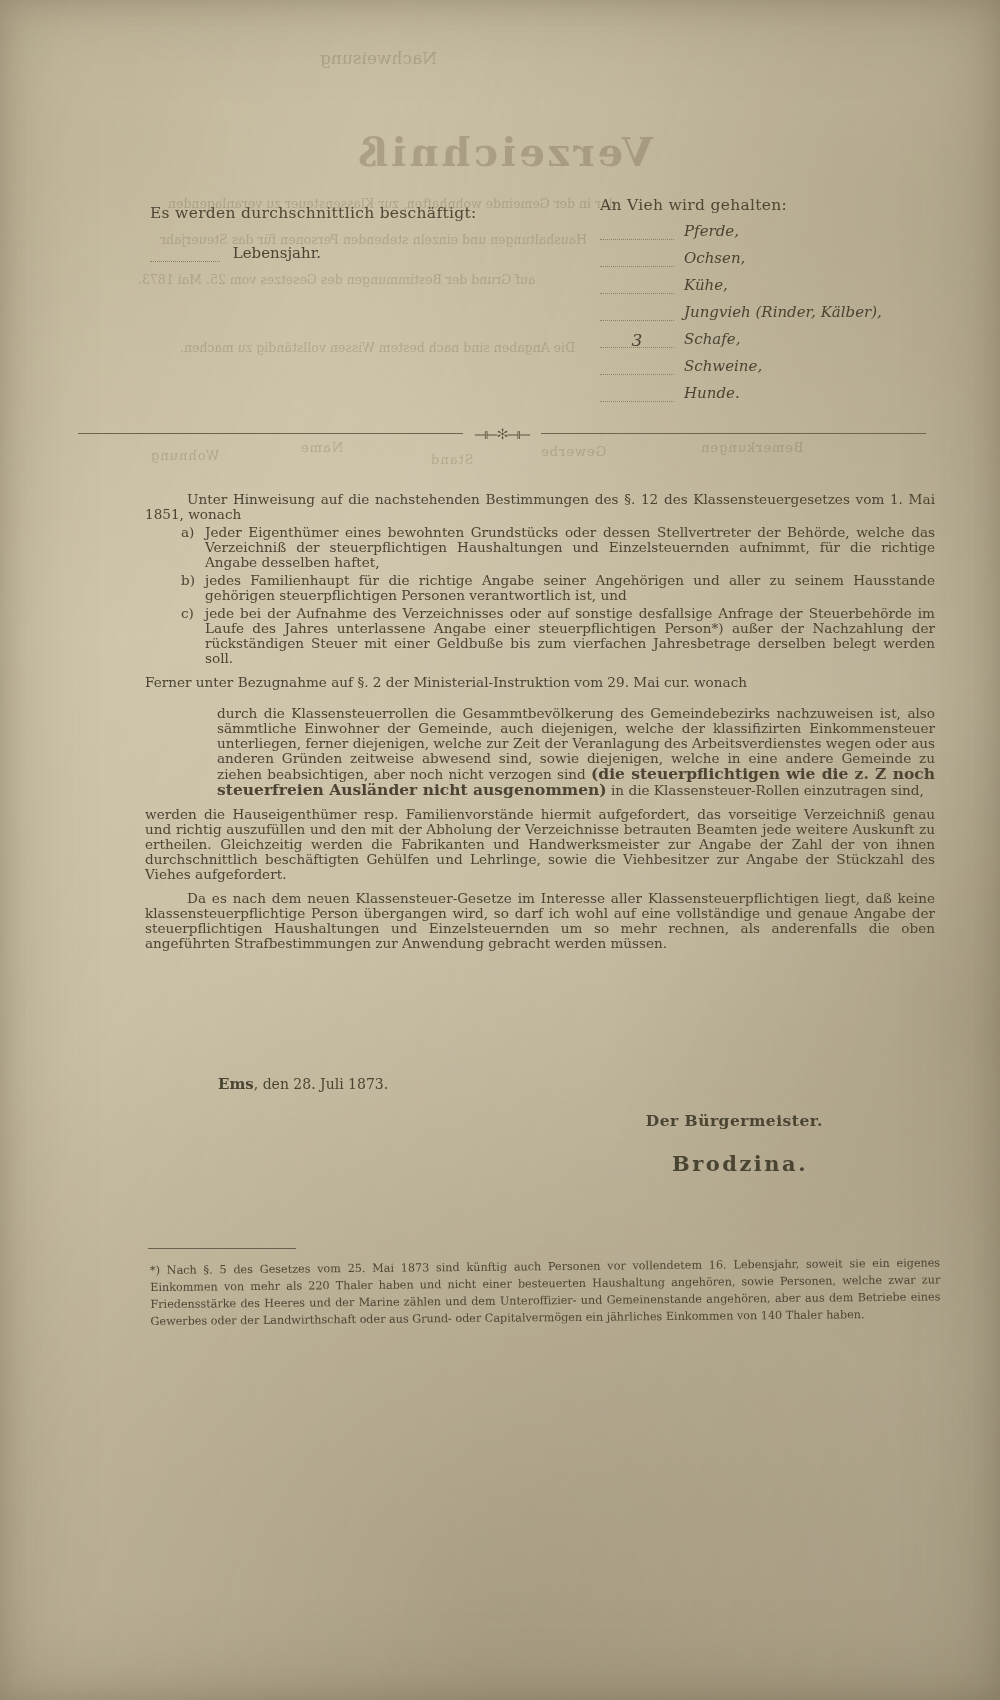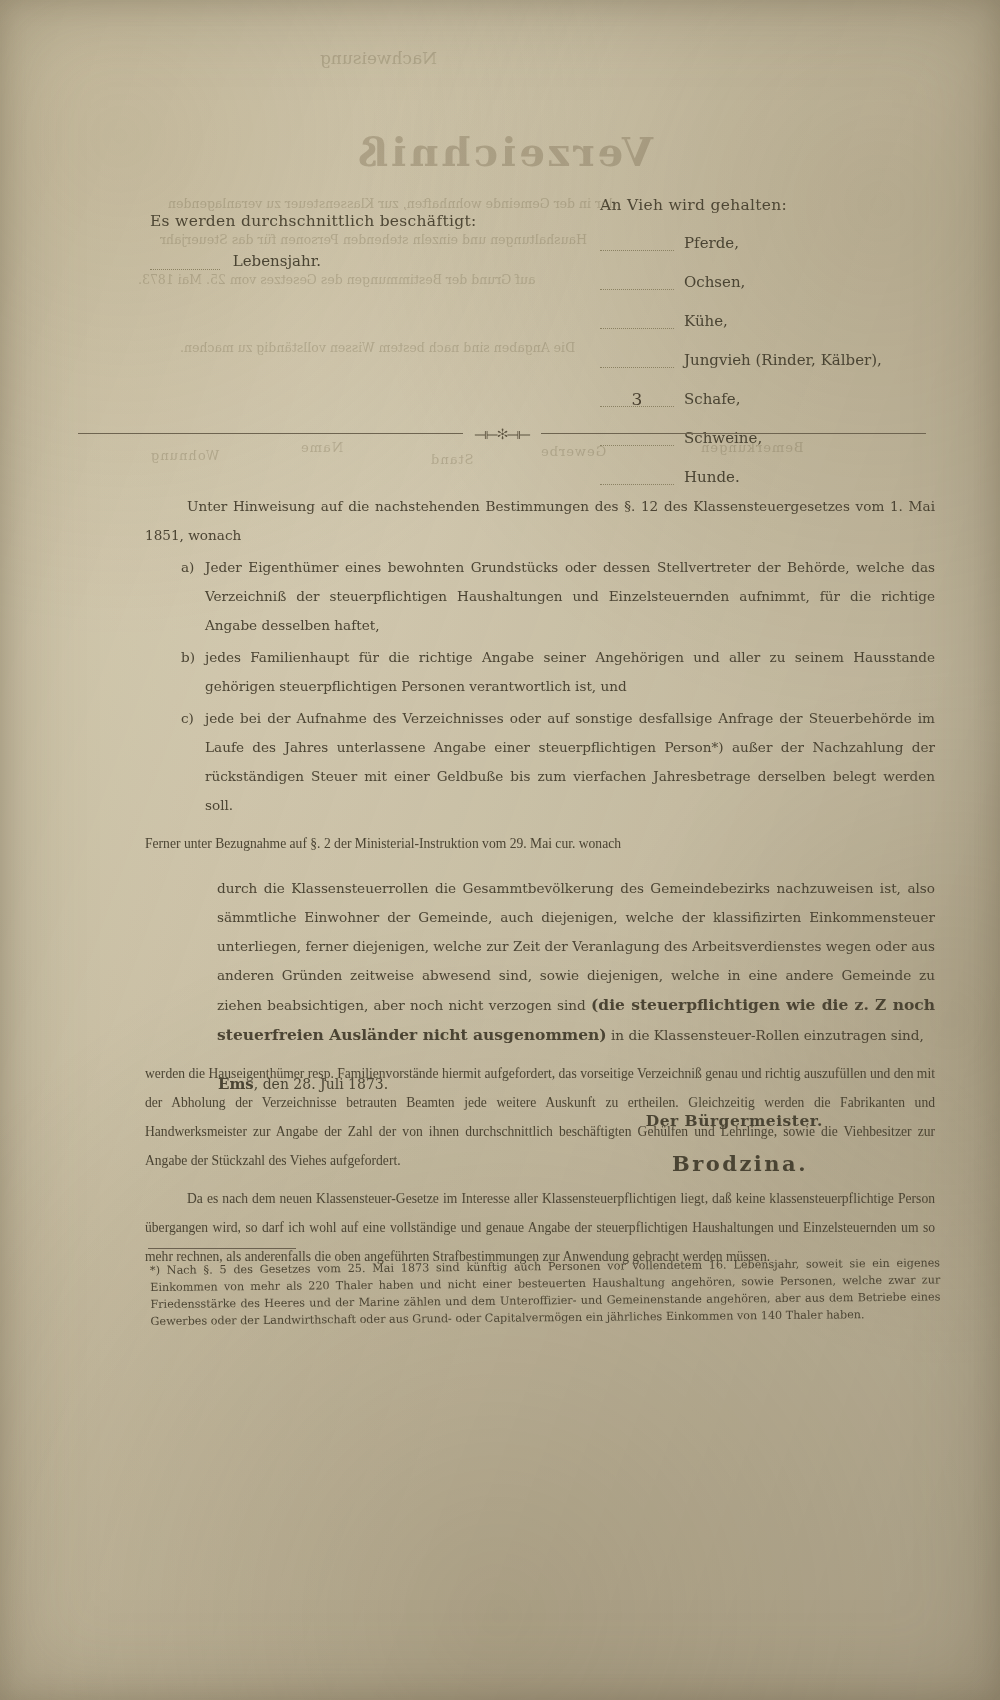--- a/index.html
+++ b/index.html
@@ -61,21 +61,21 @@
 
   .topblock {
     position: absolute;
     top: 196px;
     left: 150px;
     width: 720px;
   }
   .leftcol {
     position: absolute;
     left: 0;
-    top: 16px;
+    top: 8px;
     width: 420px;
   }
   .rightcol {
     position: absolute;
     left: 450px;
     top: 0;
     width: 330px;
   }
   .hdr {
     font-size: 15.5px;
@@ -90,24 +90,25 @@
   }
   .lrow {
     margin-top: 22px;
     font-size: 15px;
     white-space: nowrap;
   }
   .lrow .lbl { margin-left: 8px; }
 
   .rrow {
     display: flex;
-    align-items: flex-start;
-    margin-top: 19px;
+    align-items: center;
+    margin-top: 7px;
     font-size: 15px;
     line-height: 20px;
+    font-style: italic;
   }
   .rrow .blank {
     width: 74px;
     border-bottom: 1px dotted #8b8263;
     height: 17px;
     margin-right: 10px;
     text-align: center;
     font-size: 17px;
     color: #4a4030;
   }
@@ -139,40 +140,40 @@
     color: #5d5440;
     letter-spacing: -1px;
   }
 
   .body {
     position: absolute;
     top: 492px;
     left: 145px;
     width: 790px;
     font-size: 13.6px;
-    line-height: 29px;
+    line-height: 15px;
     text-align: justify;
     color: #4b4433;
   }
   .para { margin-bottom: 0; }
   .indent { text-indent: 42px; }
   .listitem {
     display: flex;
     margin-left: 36px;
     margin-top: 3px;
   }
   .listitem .mk { width: 24px; flex: 0 0 24px; }
   .listitem .tx { flex: 1; text-align: justify; }
   .sub {
     margin-left: 72px;
     margin-top: 16px;
     text-align: justify;
   }
   .bigbold { font-weight: bold; font-size: 15.5px; }
-  .blk { margin-top: 9px; font-family: Liberation Serif, serif; }
+  .blk { margin-top: 9px; }
 
   .signblock {
     position: absolute;
     top: 1075px;
     left: 218px;
     width: 700px;
     font-size: 14px;
   }
   .place { font-weight: bold; font-size: 15px; }
   .sig-role {

